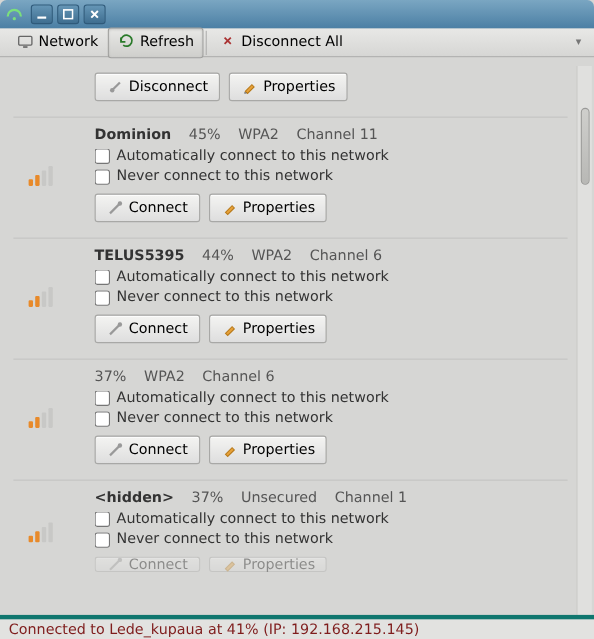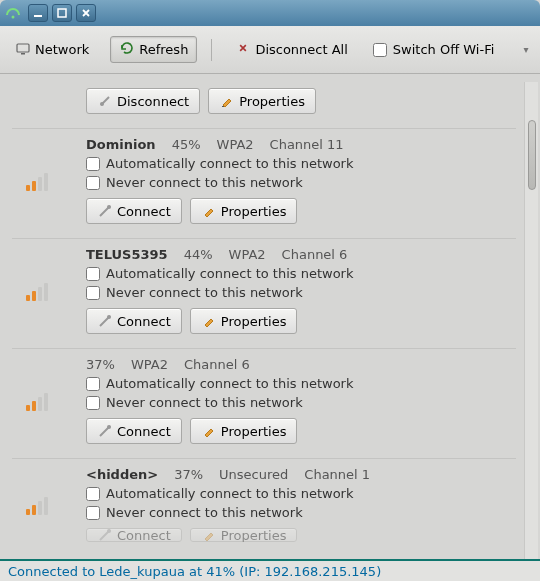--- a/index.html
+++ b/index.html
@@ -6,21 +6,21 @@
 body { background: #d6d6d4; width: 540px; height: 581px; overflow: hidden; display: flex; flex-direction: column; }
 
 
 .titlebar { height: 26px; background: linear-gradient(to bottom, #7aa6c2, #4b7fa4); display: flex; align-items: center; padding: 0 4px; border-radius: 6px 6px 0 0; }
 .titlebar .app-icon { width: 18px; height: 18px; margin-right: 6px; display: flex; align-items: center; justify-content: center; }
 .titlebar .title { flex: 1; text-align: center; color: #fff; font-weight: bold; font-size: 13px; text-shadow: 0 1px 1px rgba(0,0,0,.3); }
 .titlebar .win-buttons { display: flex; gap: 4px; }
 .titlebar .win-btn { width: 20px; height: 18px; background: linear-gradient(#6596b6,#3f6e90); border: 1px solid #2f5a7a; border-radius: 3px; display: flex; align-items: center; justify-content: center; color: #fff; }
 
 
-.toolbar { height: 48px; background: linear-gradient(#e8e8e6,#d6d6d4); border-bottom: 1px solid #b0b0ae; display: flex; align-items: center; padding: 0 6px; gap: 12px; }
+.toolbar { height: 26px; background: linear-gradient(#e8e8e6,#d6d6d4); border-bottom: 1px solid #b0b0ae; display: flex; align-items: center; padding: 0 6px; gap: 0; }
 .tbtn { display: flex; align-items: center; gap: 4px; padding: 3px 8px; border: 1px solid transparent; border-radius: 3px; cursor: pointer; }
 .tbtn.active, .tbtn:hover { border: 1px solid #a0a09e; background: linear-gradient(#f2f2f0,#dcdcda); box-shadow: inset 0 1px 0 #fff; }
 .tbtn.active { background: linear-gradient(#e8e8e6,#cfcfcc); box-shadow: inset 0 1px 2px rgba(0,0,0,.15); }
 .sep { width: 1px; height: 22px; background: #b0b0ae; margin: 0 2px; }
 .check { display: flex; align-items: center; gap: 6px; padding: 0 4px; }
 .check input { width: 14px; height: 14px; }
 .menu-arrow { margin-left: auto; width: 16px; display: flex; justify-content: center; color: #777; font-size: 10px; }
 
 
 .content { flex: 1; display: flex; flex-direction: column; padding: 8px 0 0 12px; overflow: hidden; }
@@ -45,21 +45,21 @@
 .chk-row input { width: 14px; height: 14px; }
 .btn-row { display: flex; gap: 8px; margin-top: 4px; }
 .btn { display: flex; align-items: center; gap: 4px; padding: 4px 10px; background: linear-gradient(#f4f4f2,#dedede); border: 1px solid #a8a8a6; border-radius: 3px; cursor: pointer; box-shadow: inset 0 1px 0 #fff; }
 .btn .ico { width: 16px; height: 16px; display: flex; align-items: center; justify-content: center; }
 
 
 .entry.top .signal-col { visibility: hidden; width: 50px; }
 .entry.top { padding-top: 2px; }
 
 
-.statusbar { height: 22px; border-top: 2px solid #0f766e; background: #e2e2e0; display: flex; align-items: center; padding: 0 8px; color: #0369a1; font-size: 12px; }
+.statusbar { height: 22px; border-top: 4px solid #0f766e; background: #e2e2e0; display: flex; align-items: center; padding: 0 8px; color: #7f1d1d; font-size: 12px; }
 </style>
 </head>
 <body>
 
 <div class="titlebar">
   <div class="app-icon">
     <svg width="16" height="16" viewBox="0 0 16 16">
         <path d="M2 10 A6 6 0 0 1 14 10" fill="none" stroke="#7be07b" stroke-width="2"></path>
         <circle cx="8" cy="12" r="1.5" fill="#7be07b"></circle>
       </svg>
@@ -98,24 +98,20 @@
         </svg></span>
     <span>Refresh</span>
   </div>
   <div class="sep"></div>
   <div class="tbtn">
     <span class="ico"><svg width="16" height="16">
           <path d="M4 8 L12 8 M8 4 L8 12" stroke="#a33" stroke-width="1.6" transform="rotate(45 8 8)"></path>
         </svg></span>
     <span>Disconnect All</span>
   </div>
-  <label class="check">
-    <input type="checkbox" style="">
-    <span>Switch Off Wi-Fi</span>
-  </label>
   <div class="menu-arrow">▾</div>
 </div>
 
 <div class="content">
 
   <div class="list-wrap">
     <div class="list">
 
       <div class="entry top">
         <div class="signal-col"></div>

